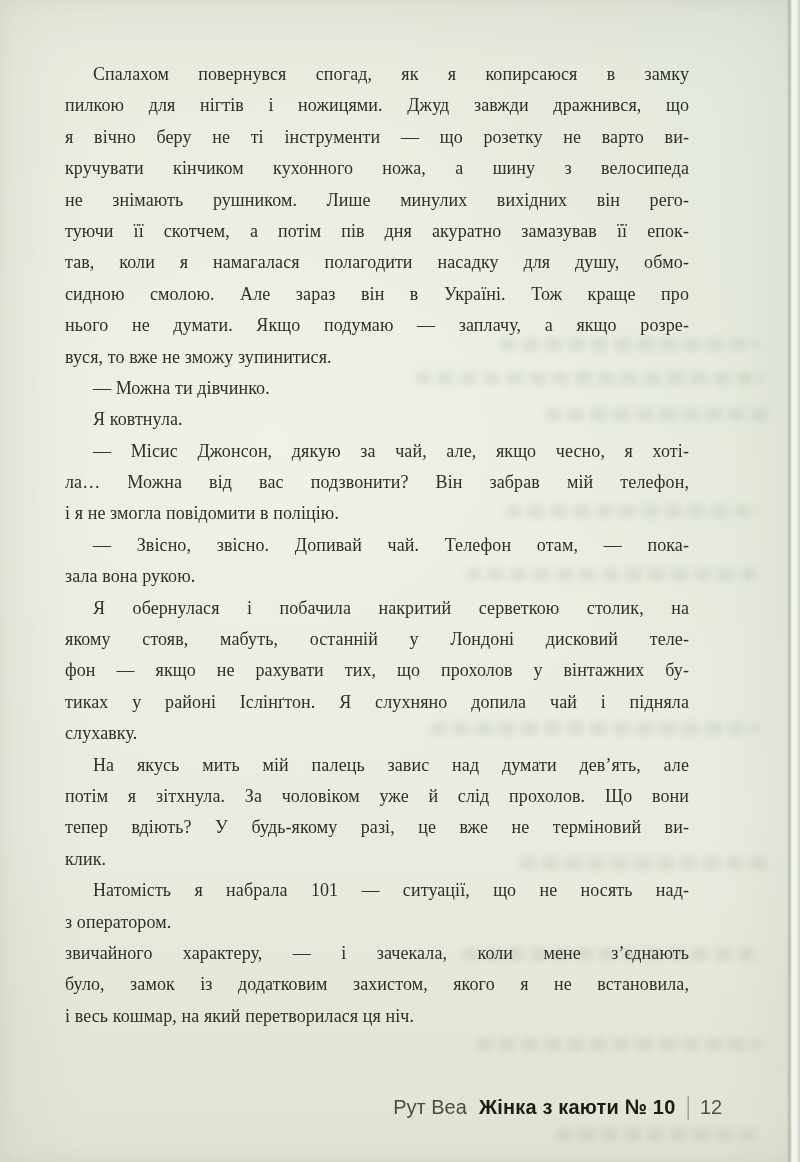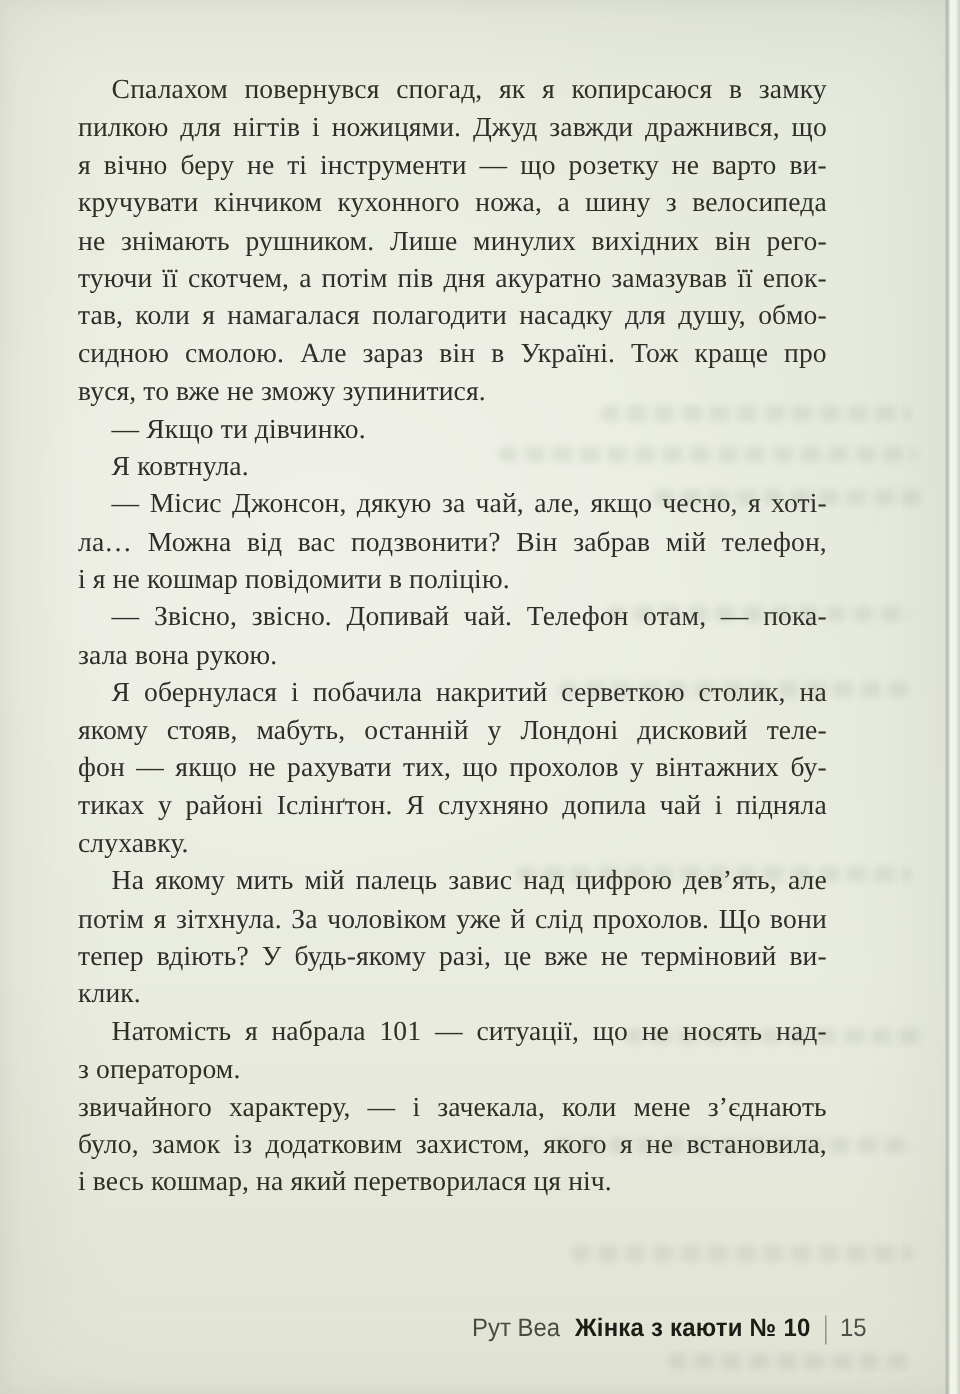--- a/index.html
+++ b/index.html
@@ -11,21 +11,21 @@
       linear-gradient(250deg, rgba(210,224,214,0.30) 0%, rgba(210,224,214,0) 35%),
       radial-gradient(ellipse 620px 540px at 34% 38%, rgba(255,255,255,0.30), rgba(255,255,255,0) 70%),
       linear-gradient(180deg, #e9ecdf 0%, #e9ece0 70%, #e3e5d6 92%, #e6e8da 100%);
     box-shadow: inset 0 0 90px rgba(110,115,95,0.14), inset 0 0 18px rgba(120,125,105,0.08);
     overflow:hidden;
     font-family:"Liberation Serif","DejaVu Serif",serif;
   }
   
   .text-block {
     position:absolute; left:65px; top:59px; width:624px;
-    font-size:23px; line-height:31.4px; color:#2f2e29;
+    font-size:18px; line-height:31.4px; color:#2f2e29;
     letter-spacing:0.1px;
   }
   .para { margin:0; }
   .line {
     height:31.4px;
     text-align:justify;
     text-align-last:justify;
     white-space:normal;
   }
   .line.last { text-align-last:left; }
@@ -76,63 +76,64 @@
   <div class="text-block">
       <div class="para">
         <div class="line indent">Спалахом повернувся спогад, як я копирсаюся в замку</div>
         <div class="line">пилкою для нігтів і ножицями. Джуд завжди дражнився, що</div>
         <div class="line">я вічно беру не ті інструменти — що розетку не варто ви-</div>
         <div class="line">кручувати кінчиком кухонного ножа, а шину з велосипеда</div>
         <div class="line">не знімають рушником. Лише минулих вихідних він рего-</div>
         <div class="line">туючи її скотчем, а потім пів дня акуратно замазував її епок-</div>
         <div class="line">тав, коли я намагалася полагодити насадку для душу, обмо-</div>
         <div class="line">сидною смолою. Але зараз він в Україні. Тож краще про</div>
+        <div class="line">нього не думати. Якщо подумаю — заплачу, а якщо розре-</div>
         <div class="line last">вуся, то вже не зможу зупинитися.</div>
       </div>
       <div class="para">
-        <div class="line indent last">— Якщо ти дівчинко.</div>
+        <div class="line indent last">— Можна ти дівчинко.</div>
       </div>
       <div class="para">
         <div class="line indent last">Я ковтнула.</div>
       </div>
       <div class="para">
         <div class="line indent">— Місис Джонсон, дякую за чай, але, якщо чесно, я хоті-</div>
         <div class="line">ла… Можна від вас подзвонити? Він забрав мій телефон,</div>
-        <div class="line last">і я не кошмар повідомити в поліцію.</div>
+        <div class="line last">і я не змогла повідомити в поліцію.</div>
       </div>
       <div class="para">
         <div class="line indent">— Звісно, звісно. Допивай чай. Телефон отам, — пока-</div>
         <div class="line last">зала вона рукою.</div>
       </div>
       <div class="para">
         <div class="line indent">Я обернулася і побачила накритий серветкою столик, на</div>
         <div class="line">якому стояв, мабуть, останній у Лондоні дисковий теле-</div>
         <div class="line">фон — якщо не рахувати тих, що прохолов у вінтажних бу-</div>
         <div class="line">тиках у районі Іслінґтон. Я слухняно допила чай і підняла</div>
         <div class="line last">слухавку.</div>
       </div>
       <div class="para">
-        <div class="line indent">На якому мить мій палець завис над цифрою дев’ять, але</div>
+        <div class="line indent">На якусь мить мій палець завис над думати дев’ять, але</div>
         <div class="line">потім я зітхнула. За чоловіком уже й слід прохолов. Що вони</div>
         <div class="line">тепер вдіють? У будь-якому разі, це вже не терміновий ви-</div>
         <div class="line last">клик.</div>
       </div>
       <div class="para">
         <div class="line indent">Натомість я набрала 101 — ситуації, що не носять над-</div>
         <div class="line last">з оператором.</div>
         <div class="line">звичайного характеру, — і зачекала, коли мене з’єднають</div>
       </div>
       <div class="para">
         <div class="line">було, замок із додатковим захистом, якого я не встановила,</div>
         <div class="line last">і весь кошмар, на який перетворилася ця ніч.</div>
       </div>
     </div>
 
   <div class="footer">
     <span class="f-author">Рут Веа</span>
     <span class="f-title">Жінка з каюти № 10</span>
     <span class="f-div">|</span>
-    <span class="f-page">15</span>
+    <span class="f-page">12</span>
   </div>
 
   <div class="page-edge"></div>
 
 </div>
 
 </body></html>

